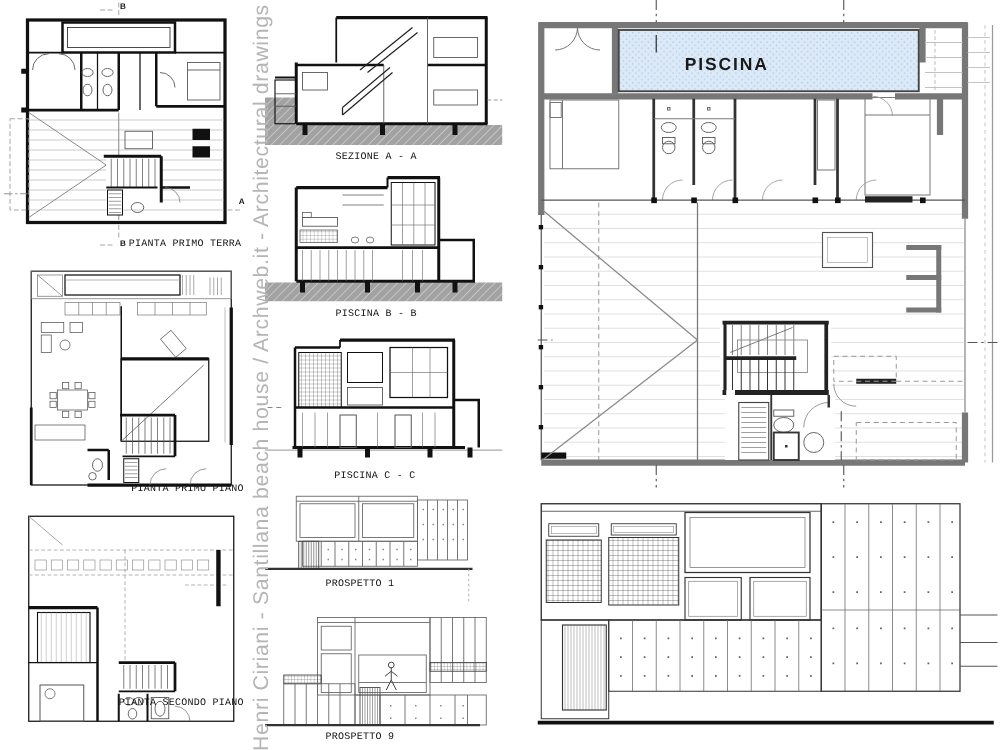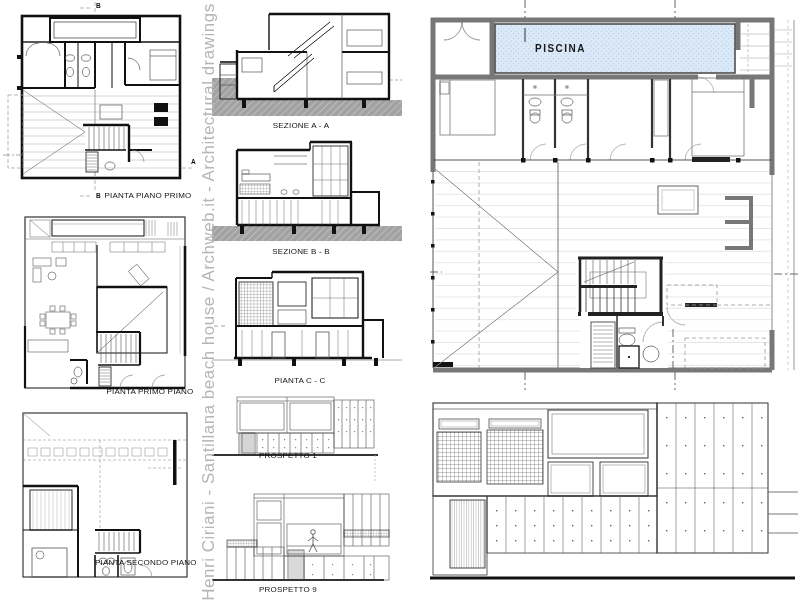--- a/index.html
+++ b/index.html
@@ -3,28 +3,28 @@
 <meta charset="utf-8">
 <style>
   html,body{margin:0;padding:0;background:#fff;}
   .sheet{
     position:relative;width:800px;height:600px;background:#ffffff;overflow:hidden;
     font-family:"Liberation Sans",sans-serif;color:#111;
   }
   .sheet svg{position:absolute;display:block;}
   .lbl{
     position:absolute;font-size:8px;line-height:9px;letter-spacing:.2px;
-    color:#111;text-align:center;white-space:nowrap;
+    color:#111;text-align:center;white-space:nowrap;font-family:Liberation Mono, monospace;
   }
   .mark{
     position:absolute;font-size:6.5px;font-weight:bold;color:#111;white-space:nowrap;
   }
   .pool-label{
-    position:absolute;left:535px;top:43px;width:80px;text-align:left;
-    font-size:10px;font-weight:600;letter-spacing:1.5px;color:#1a1a1a;
+    position:absolute;left:535px;top:43px;width:80px;text-align:right;
+    font-size:14px;font-weight:600;letter-spacing:1.5px;color:#1a1a1a;
   }
   .credit{
     position:absolute;left:-90px;top:291px;width:600px;height:22px;
     transform:rotate(-90deg);
     font-size:17px;letter-spacing:.5px;color:#b5b5b5;
     text-align:center;white-space:nowrap;
   }
 </style>
 </head>
 <body>
@@ -882,27 +882,27 @@
 
       <g stroke="#555" stroke-width=".8">
         <line x1="338" y1="100" x2="368" y2="100"></line>
         <line x1="338" y1="122" x2="368" y2="122"></line>
         <line x1="338" y1="141" x2="368" y2="141"></line>
       </g>
       <line x1="0" y1="186" x2="365" y2="186" stroke="#111" stroke-width="3"></line>
     </g>
   </svg>
 
-  <div class="lbl" style="left:98px;top:191px;width:100px">PIANTA PIANO PRIMO</div>
+  <div class="lbl" style="left:98px;top:191px;width:100px">PIANTA PRIMO TERRA</div>
   <div class="lbl" style="left:100px;top:387px;width:100px">PIANTA PRIMO PIANO</div>
   <div class="lbl" style="left:95px;top:558px;width:100px">PIANTA SECONDO PIANO</div>
   <div class="lbl" style="left:251px;top:121px;width:100px">SEZIONE A - A</div>
-  <div class="lbl" style="left:251px;top:247px;width:100px">SEZIONE B - B</div>
-  <div class="lbl" style="left:250px;top:376px;width:100px">PIANTA C - C</div>
-  <div class="lbl" style="left:238px;top:451px;width:100px">PROSPETTO 1</div>
+  <div class="lbl" style="left:251px;top:247px;width:100px">PISCINA B - B</div>
+  <div class="lbl" style="left:250px;top:376px;width:100px">PISCINA C - C</div>
+  <div class="lbl" style="left:238px;top:463px;width:100px">PROSPETTO 1</div>
   <div class="lbl" style="left:238px;top:585px;width:100px">PROSPETTO 9</div>
 
   <div class="pool-label">PISCINA</div>
 
   <div class="mark" style="left:96px;top:2px">B</div>
   <div class="mark" style="left:96px;top:192px">B</div>
   <div class="mark" style="left:191px;top:158px">A</div>
 
   <div class="credit">Henri Ciriani - Santillana beach house / Archweb.it - Architectural drawings</div>
 

